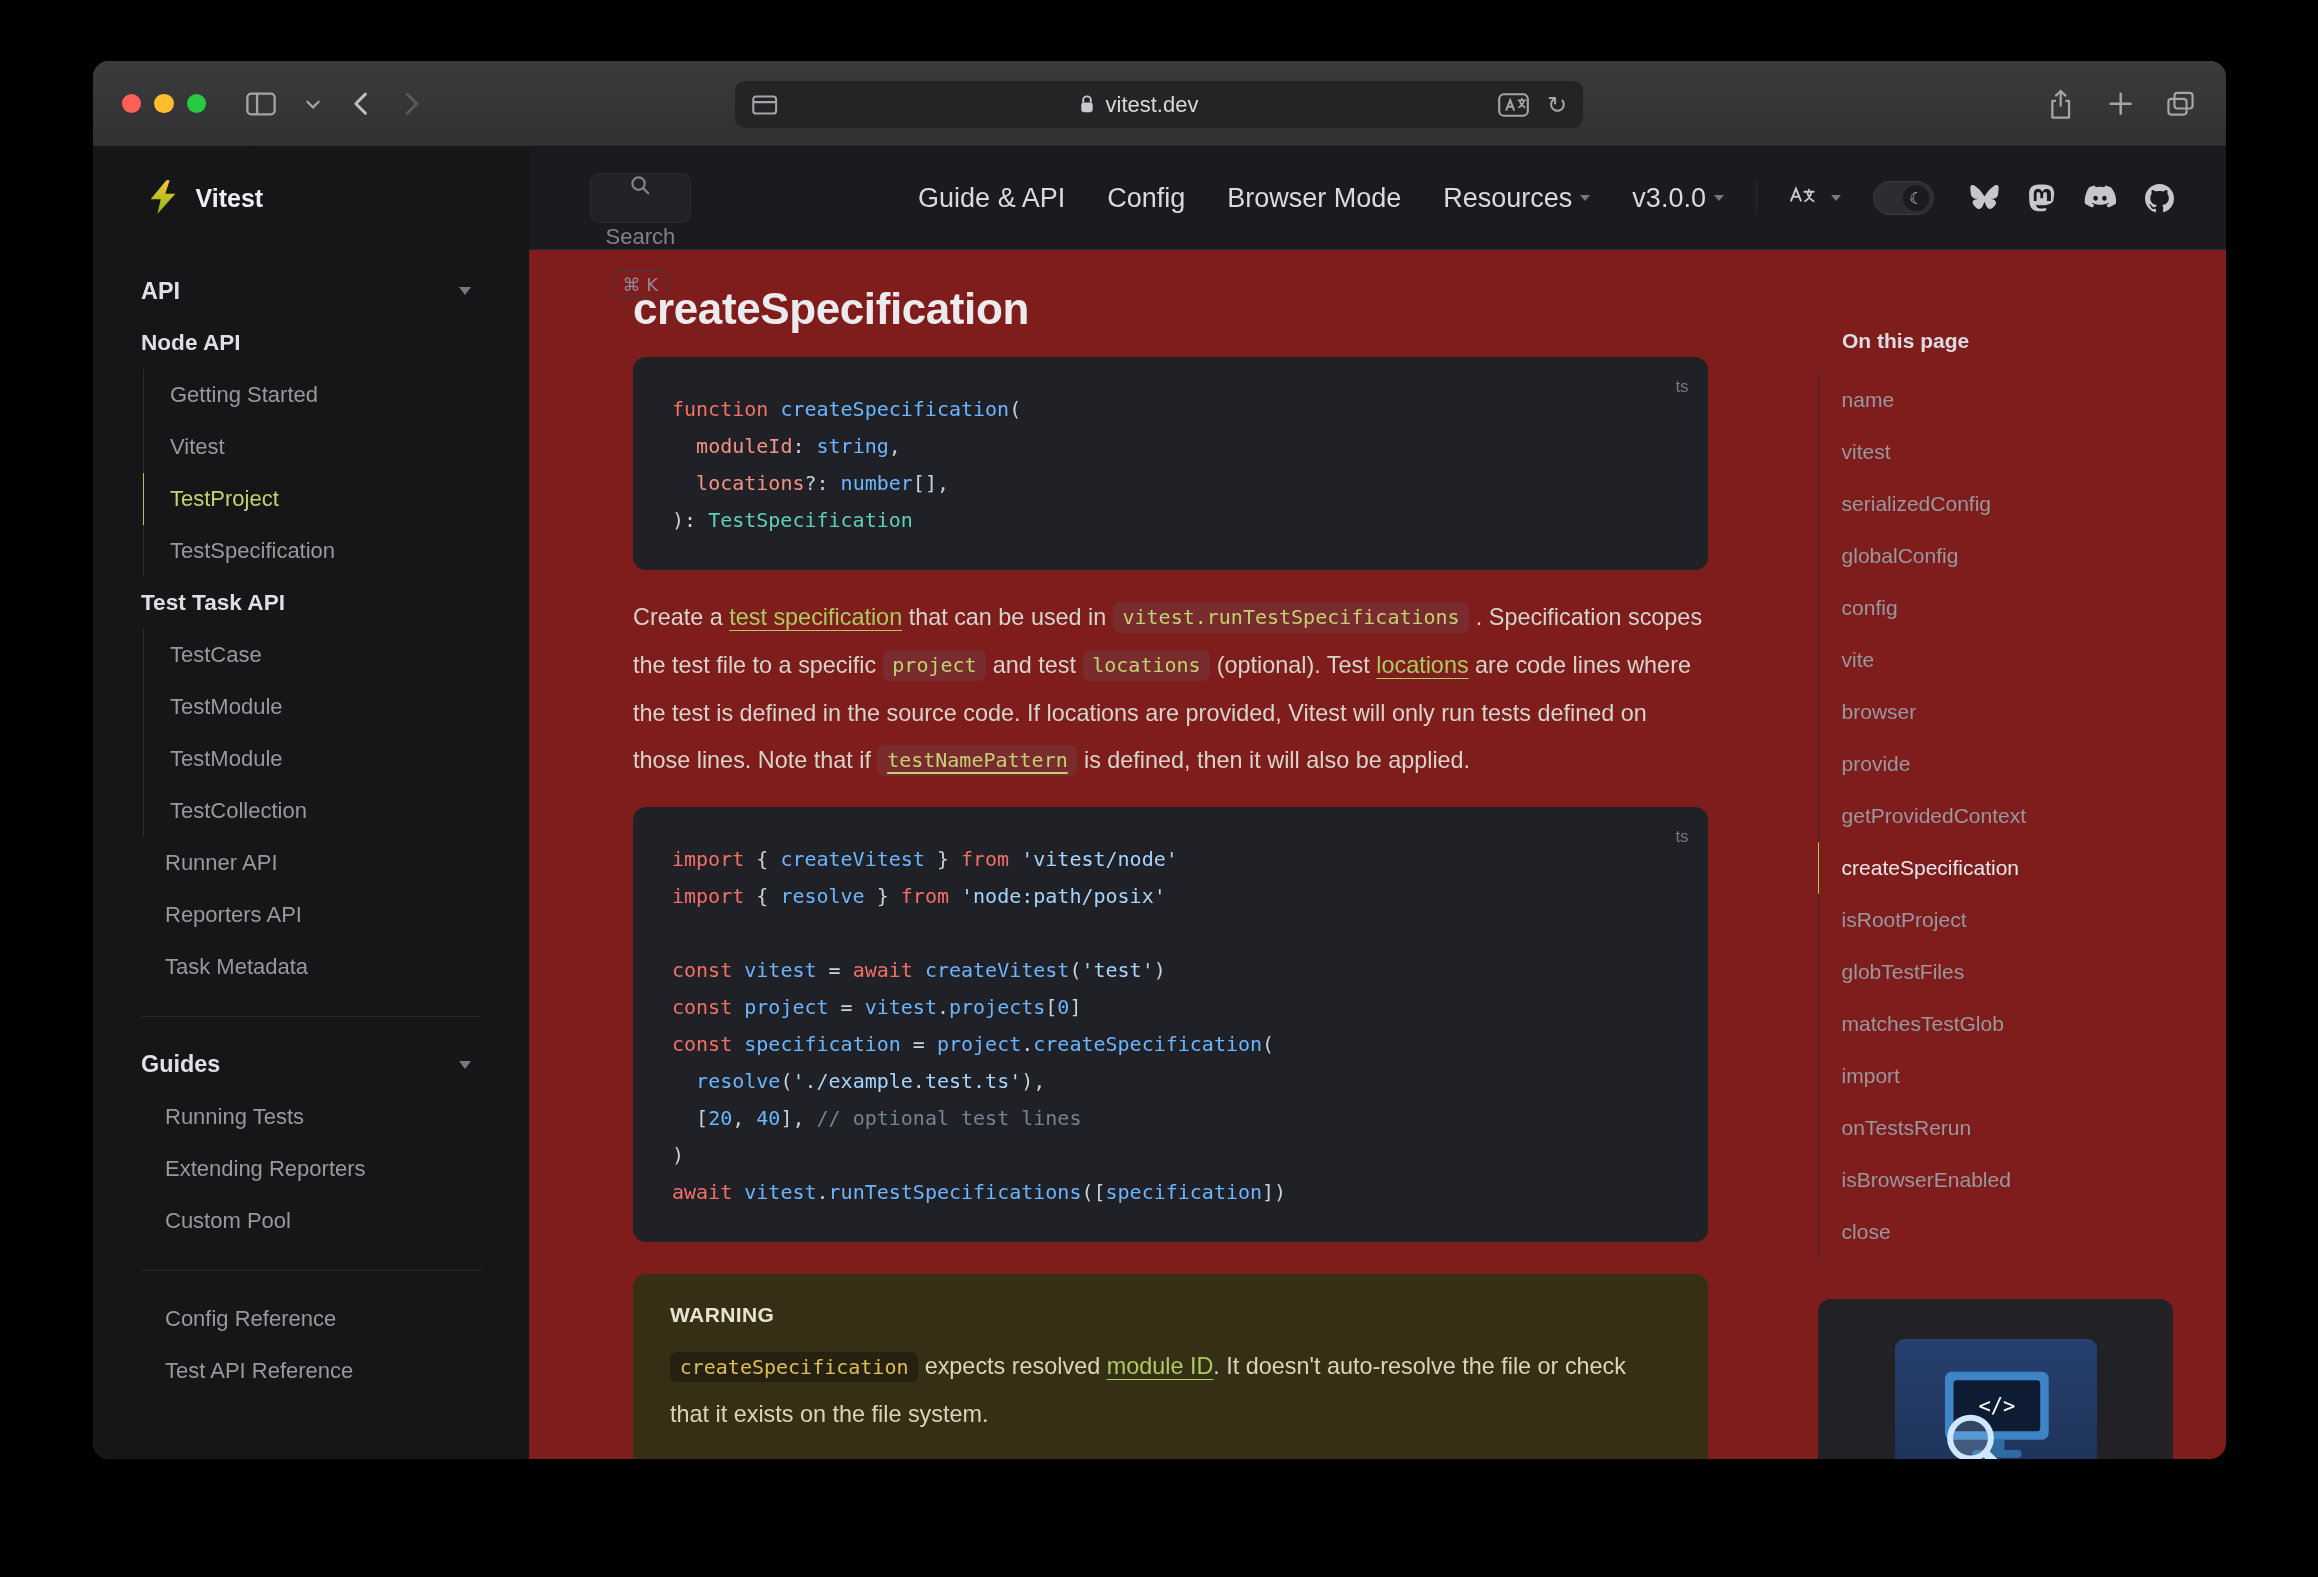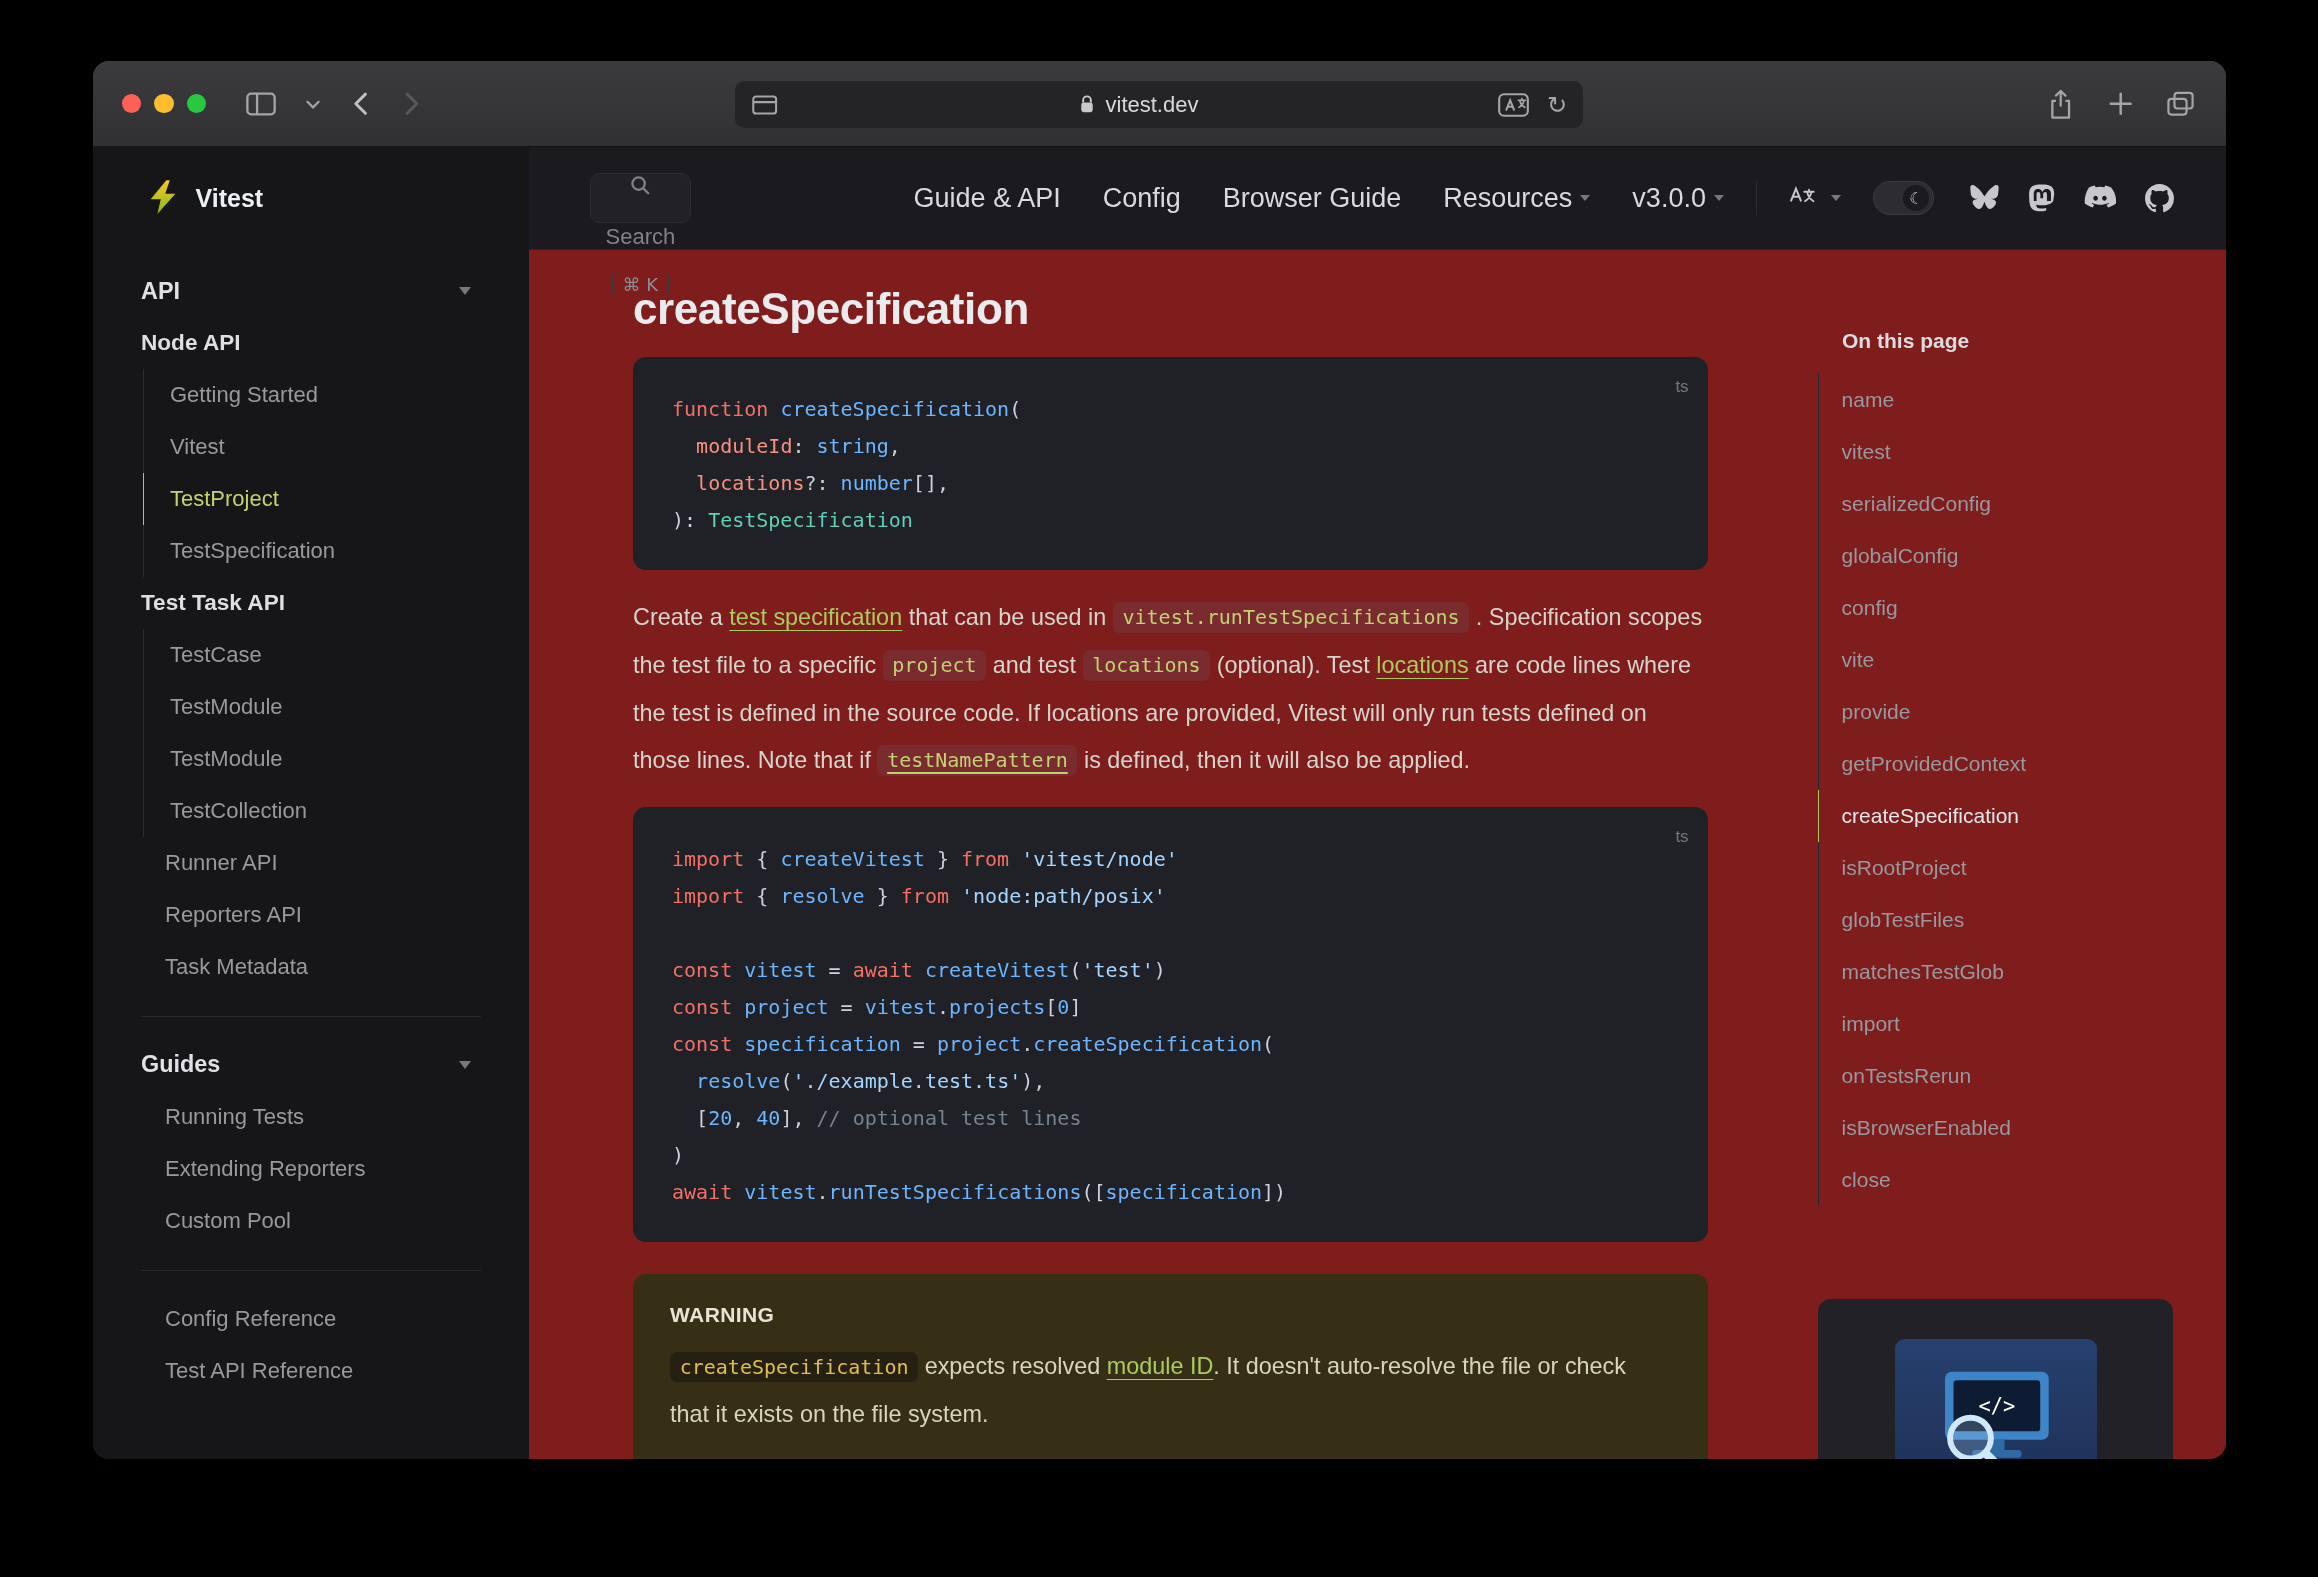--- a/index.html
+++ b/index.html
@@ -289,21 +289,21 @@
       </div>
 
       <div class="nav-links">
           <span class="nav-link">
             <span>Guide &amp; API</span>
           </span>
           <span class="nav-link">
             <span>Config</span>
           </span>
           <span class="nav-link">
-            <span>Browser Guide</span>
+            <span>Browser Mode</span>
           </span>
           <span class="nav-link">
             <span>Resources</span>
             <span class="caret sm"></span>
           </span>
           <span class="nav-link">
             <span>v3.0.0</span>
             <span class="caret sm"></span>
           </span>
         </div>
@@ -361,20 +361,21 @@
 
     <aside class="aside">
       <div class="outline-title">On this page</div>
       <div class="outline-items">
           <div class="outline-item">name</div>
           <div class="outline-item">vitest</div>
           <div class="outline-item">serializedConfig</div>
           <div class="outline-item">globalConfig</div>
           <div class="outline-item">config</div>
           <div class="outline-item">vite</div>
+          <div class="outline-item">browser</div>
           <div class="outline-item">provide</div>
           <div class="outline-item">getProvidedContext</div>
           <div class="outline-item active">createSpecification</div>
           <div class="outline-item">isRootProject</div>
           <div class="outline-item">globTestFiles</div>
           <div class="outline-item">matchesTestGlob</div>
           <div class="outline-item">import</div>
           <div class="outline-item">onTestsRerun</div>
           <div class="outline-item">isBrowserEnabled</div>
           <div class="outline-item">close</div>

